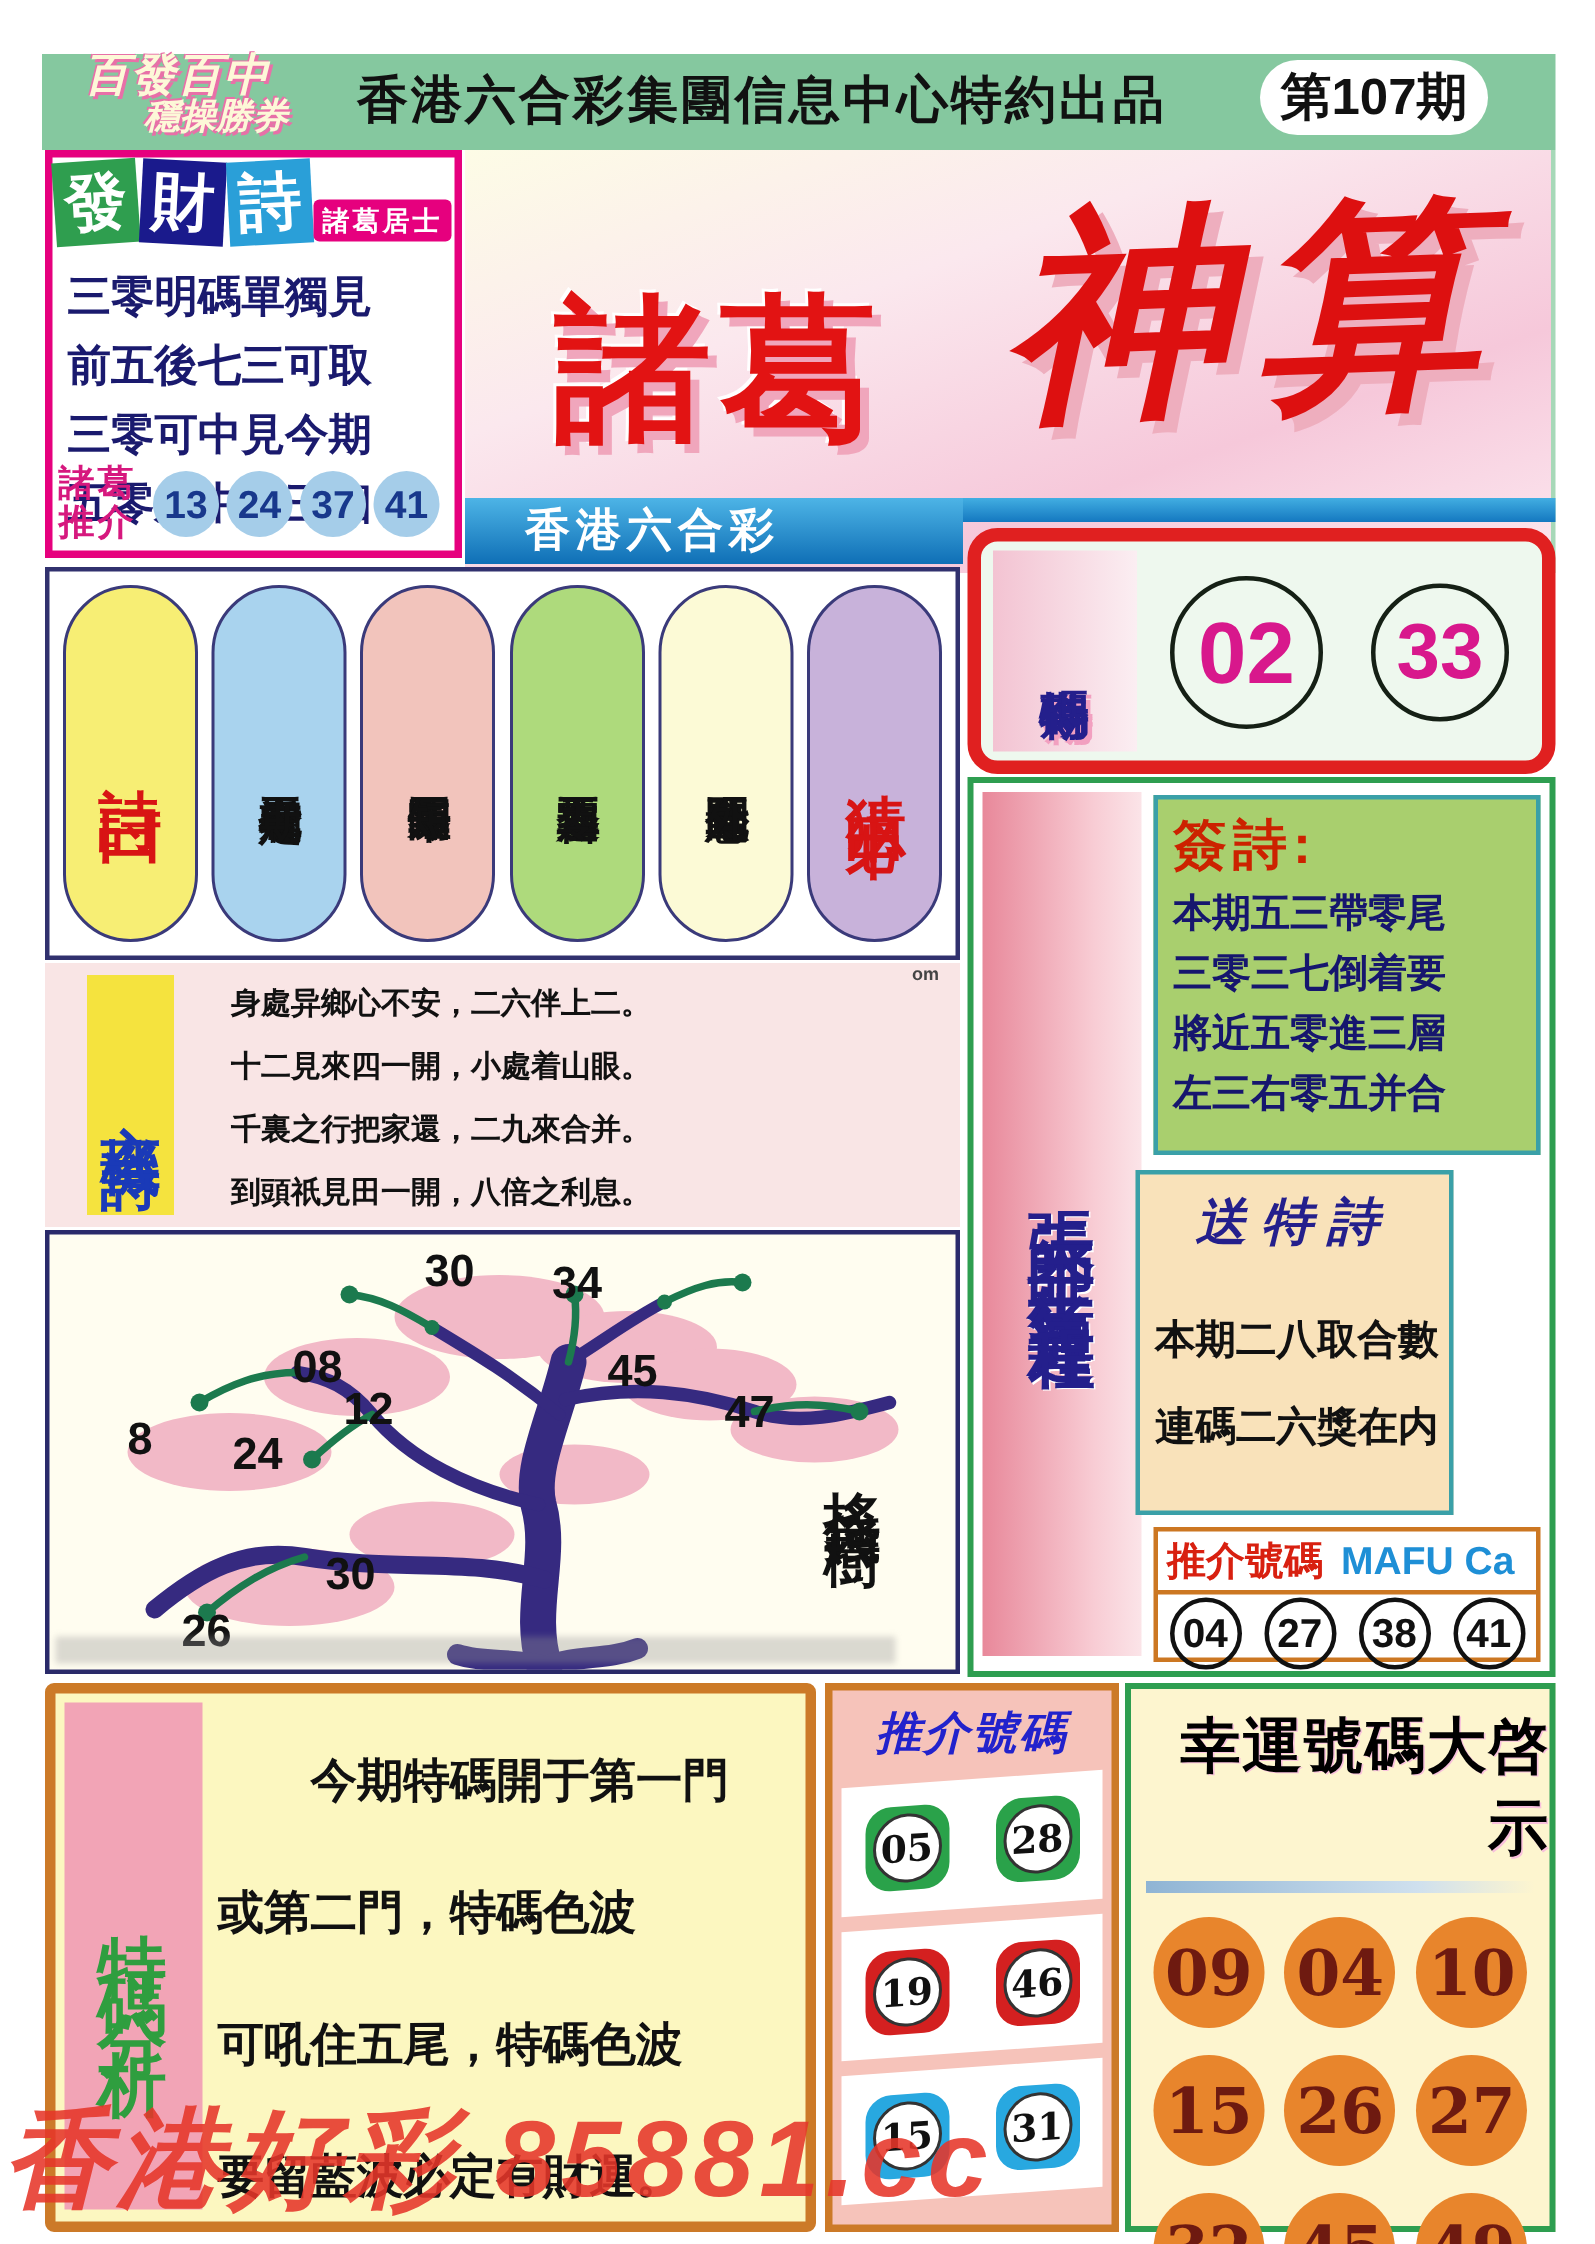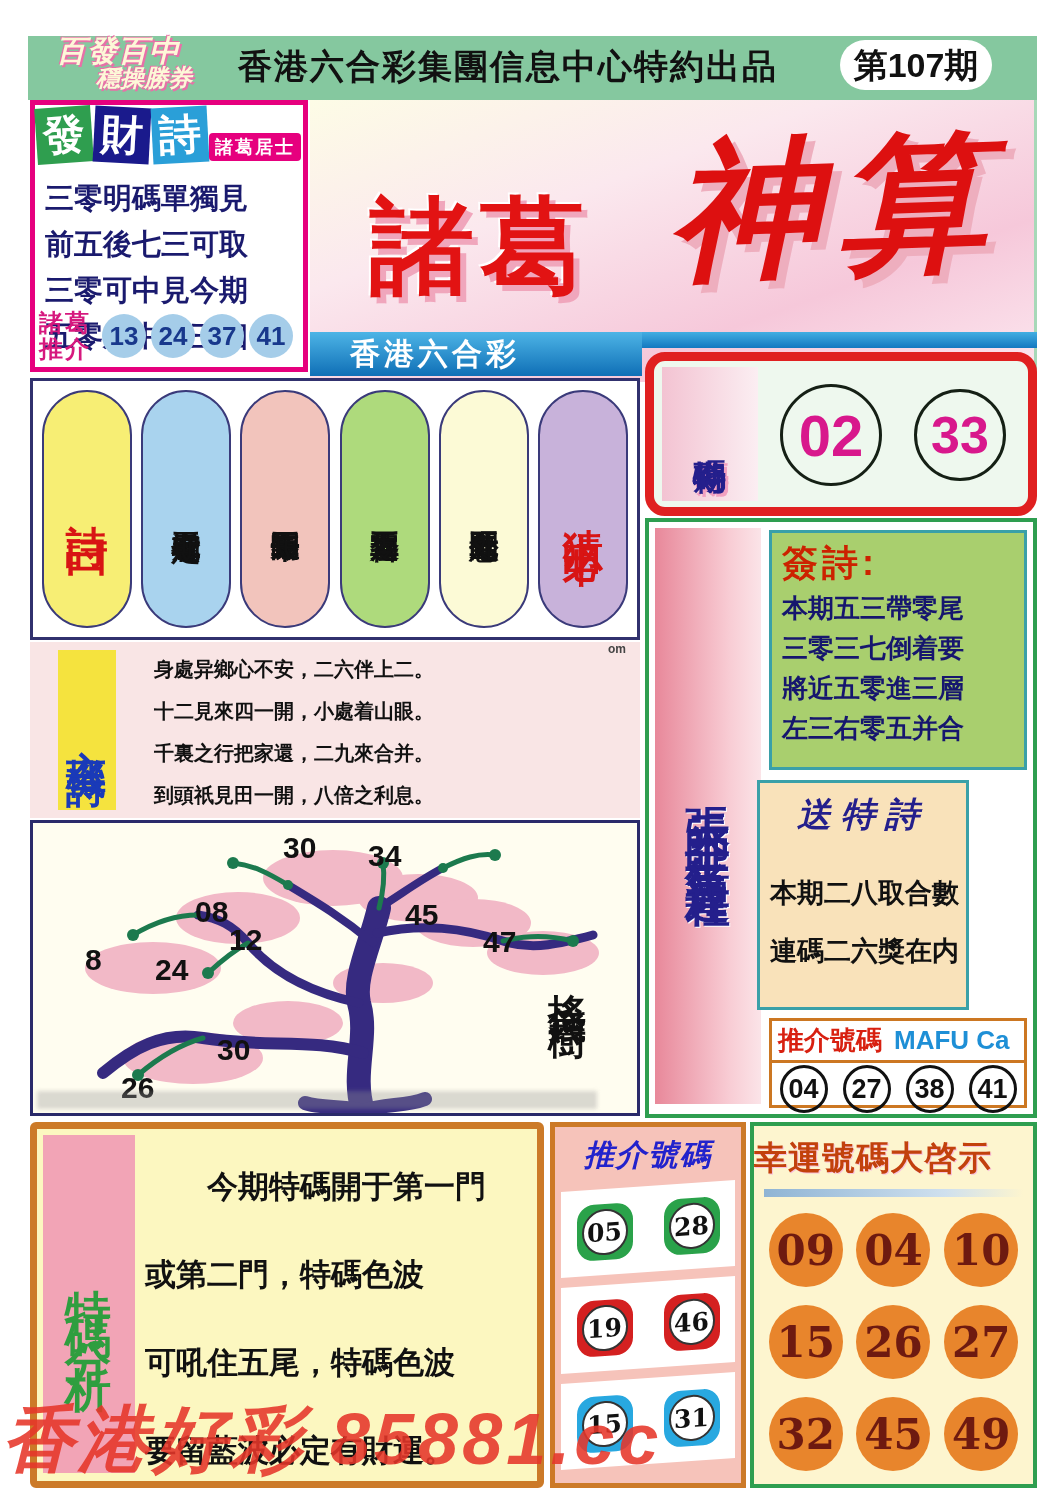--- a/index.html
+++ b/index.html
@@ -97,21 +97,21 @@
   .an-lines div:first-child { text-indent:62px; }
 
   .tuijie2 { position:absolute; left:550px; top:1122px; width:196px; height:366px; background:#f6c3ba; border:5px solid #cc7a28; }
   .tj2-title { text-align:center; padding-top:8px; color:#2222cc; font-size:30px; font-weight:bold; font-style:italic; letter-spacing:2px; }
   .tj2-band { position:relative; margin:10px 6px 0 6px; height:86px; background:#ffffff; transform:skewY(-4deg); display:flex; align-items:center; justify-content:space-around; }
   .shield { position:relative; width:56px; height:56px; border-radius:30% 30% 30% 30%; display:flex; align-items:center; justify-content:center; }
   .shield.green { background:#2aa24a; } .shield.red { background:#d42020; } .shield.blue { background:#28a8e0; }
   .sh-inner { width:46px; height:46px; border-radius:50%; background:#ffffff; border:2px solid #333; display:flex; align-items:center; justify-content:center; font-family:"DejaVu Serif", serif; font-size:25px; font-weight:bold; color:#111; }
 
   .lucky { position:absolute; left:750px; top:1122px; width:287px; height:366px; background:#fdf5cf; border:4px solid #2e9e50; }
-  .lk-title { text-align:left; padding-top:10px; color:#c2410c; font-size:33px; font-weight:bold; letter-spacing:1px; text-shadow:1px 1px 0 #f8c0dc; }
+  .lk-title { text-align:right; padding-top:10px; color:#000000; font-size:40px; font-weight:bold; letter-spacing:1px; text-shadow:1px 1px 0 #f8c0dc; }
   .lk-bar { margin:8px 10px 2px 10px; height:8px; background:linear-gradient(90deg,#8fb4d4,#cfe0ee 70%,rgba(255,255,255,0)); }
   .lk-grid { display:grid; grid-template-columns:repeat(3,1fr); justify-items:center; row-gap:18px; padding:14px 8px; }
   .lk-ball { width:74px; height:74px; border-radius:50%; background:#e8852c; color:#6e1a10; font-family:"DejaVu Serif", serif; font-size:42px; font-weight:bold; display:flex; align-items:center; justify-content:center; }
 
   
   .watermark { position:absolute; left:2px; top:1392px; font-size:72px; font-weight:bold; color:#e6362a; opacity:0.88; white-space:nowrap; letter-spacing:4px; z-index:50;font-style:italic; }
 </style>
 </head>
 <body>
 

